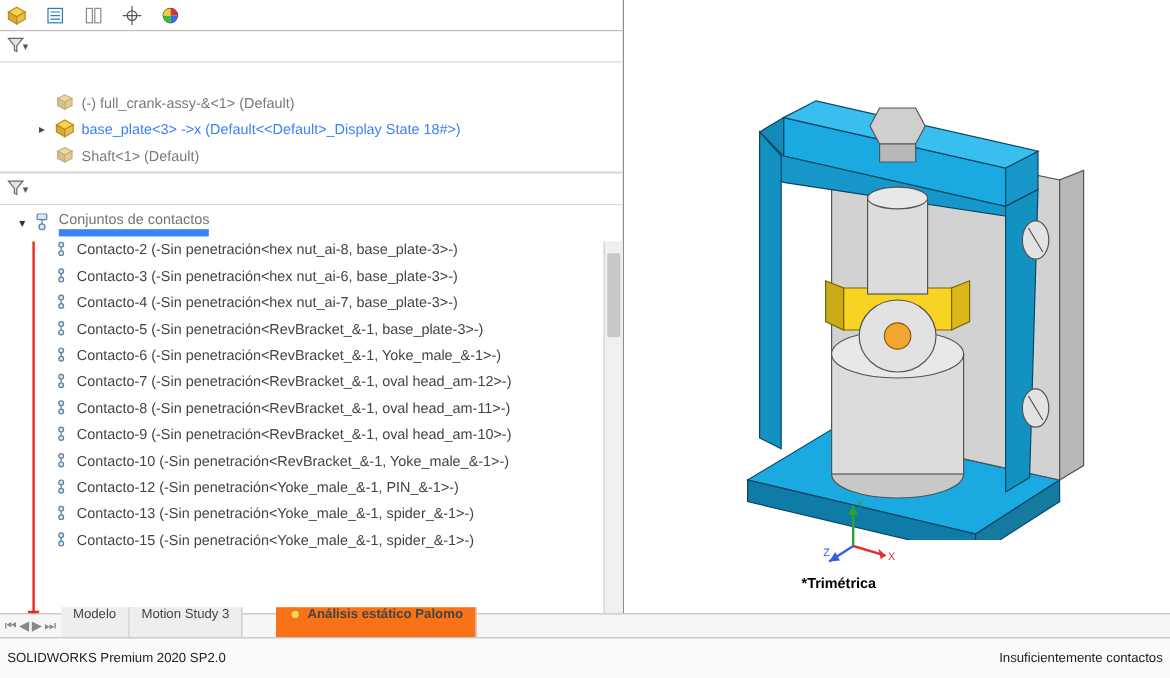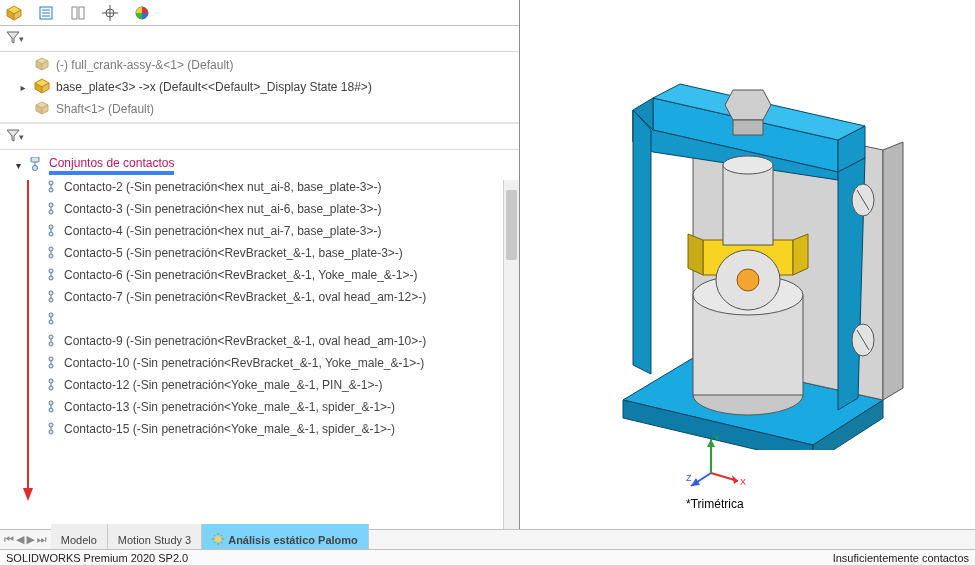--- a/index.html
+++ b/index.html
@@ -4,43 +4,43 @@
 <style>
 * { box-sizing: border-box; margin: 0; padding: 0; font-family: "Segoe UI", Tahoma, sans-serif; }
 body { width: 975px; height: 565px; display: flex; flex-direction: column; background: #fff; overflow: hidden; font-size: 12px; }
 .main-area { display: flex; flex: 1; overflow: hidden; }
 .left-panel { width: 520px; display: flex; flex-direction: column; border-right: 1px solid #8d8d8d; }
 .right-panel { flex: 1; position: relative; background: #fff; }
 .tab-strip { width: 100%; height: 26px; border-bottom: 1px solid #c0c0c0; display: flex; align-items: center; padding: 0 4px; gap: 12px; }
 .tab-icon { width: 20px; height: 20px; display: flex; align-items: center; justify-content: center; }
 .filter-row { height: 26px; display: flex; align-items: center; padding: 0 6px; border-bottom: 1px solid #d8d8d8; }
 .funnel { width: 14px; height: 14px; }
-.component-list { padding: 2px 4px; font-size: 12px; color: #7a7a7a; }
+.component-list { padding: 2px 16px; font-size: 12px; color: #7a7a7a; margin-top: 21px; }
 .component-row { display: flex; align-items: center; height: 22px; padding-left: 14px; gap: 6px; cursor: pointer; }
 .component-row.active { color: #222; }
 .arrowhead { width: 10px; text-align: center; font-size: 10px; color: #4a4a4a; }
 .divider { height: 2px; background: #c0c0c0; border-top: 1px solid #e4e4e4; border-bottom: 1px solid #e4e4e4; }
 .study-section { flex: 1; display: flex; flex-direction: column; overflow: hidden; position: relative; }
 .study-scroll { position: absolute; right: 0; top: 30px; bottom: 0; width: 16px; background: #f0f0f0; border-left: 1px solid #d0d0d0; }
 .scroll-thumb { position: absolute; left: 2px; right: 2px; top: 10px; height: 70px; background: #c8c8c8; border-radius: 2px; }
 .study-tree { padding: 4px 18px 0 34px; color: #333; overflow: hidden; position: relative; }
 .study-header { display: flex; align-items: center; gap: 6px; height: 22px; margin-left: -18px; }
-.study-header .label { color: #be185d; font-weight: 400; border-bottom: 4px solid #3b82f6; padding-bottom: 1px; }
+.study-header .label { color: #737373; font-weight: 400; border-bottom: 6px solid #3b82f6; padding-bottom: 1px; }
 .tri { font-size: 10px; color: #333; }
 .contact-list { margin-left: 10px; }
 .contact-row { display: flex; align-items: center; gap: 6px; height: 22px; color: #444; white-space: nowrap; }
 .contact-row .txt { overflow: hidden; text-overflow: ellipsis; font-size: 12px; }
 .small-contact-icon { width: 14px; height: 14px; flex-shrink: 0; }
 .arrow-line { position: absolute; left: 22px; top: 30px; bottom: 0; width: 12px; pointer-events: none; }
 .bottom-tabs { height: 20px; background: #f6f6f6; border-top: 1px solid #c0c0c0; display: flex; align-items: center; font-size: 11px; }
 .bt-nav { display: flex; align-items: center; padding: 0 4px; gap: 2px; color: #888; }
-.bt-tab { height: 32px; padding: 0 10px; display: flex; align-items: center; border-right: 1px solid #c8c8c8; background: #eee; cursor: pointer; color: #444; }
-.bt-tab.active { background: #7dd3fc; font-weight: 700; }
-.status-bar { height: 16px; border-top: 1px solid #c0c0c0; background: #fafafa; display: flex; align-items: center; justify-content: space-between; padding: 0 6px; font-size: 11px; color: #222; }
-.viewport-label { position: absolute; bottom: 18px; left: 166px; font-weight: 400; font-size: 12px; }
+.bt-tab { height: 32px; padding: 0 10px; display: flex; align-items: flex-start; border-right: 1px solid #c8c8c8; background: #eee; cursor: pointer; color: #444; }
+.bt-tab.active { background: #f97316; font-weight: 700; margin-left: 28px; }
+.status-bar { height: 34px; border-top: 1px solid #c0c0c0; background: #fafafa; display: flex; align-items: center; justify-content: space-between; padding: 0 6px; font-size: 11px; color: #222; }
+.viewport-label { position: absolute; bottom: 18px; left: 148px; font-weight: 700; font-size: 12px; }
 .viewport-model { position: absolute; top: 50px; left: 50%; transform: translateX(-50%); }
 .axis-triad { position: absolute; bottom: 38px; left: 166px; }
 .cube-ico { width: 16px; height: 16px; }
 </style>
 </head>
 <body>
 
 <div class="main-area">
   <div class="left-panel">
 
@@ -107,21 +107,21 @@
       </div>
       <div class="component-row active">
         <span class="arrowhead">▸</span>
         <span>
           <svg class="cube-ico" viewBox="0 0 16 16">
               <polygon points="8,1 15,5 8,9 1,5" fill="#f7d358" stroke="#c28b0f"></polygon>
               <polygon points="1,5 8,9 8,15 1,11" fill="#d6a93a" stroke="#c28b0f"></polygon>
               <polygon points="15,5 15,11 8,15 8,9" fill="#e6be62" stroke="#c28b0f"></polygon>
             </svg>
         </span>
-        <span style="color:#404040;">base_plate&lt;3&gt; -&gt;x (Default&lt;&lt;Default&gt;_Display State 18#&gt;)</span>
+        <span style="color:#3b82f6;">base_plate&lt;3&gt; -&gt;x (Default&lt;&lt;Default&gt;_Display State 18#&gt;)</span>
       </div>
       <div class="component-row">
         <span class="arrowhead"></span>
         <span>
           <svg class="cube-ico" viewBox="0 0 16 16">
               <polygon points="8,2 14,5 8,8 2,5" fill="#ead9a3" stroke="#c6b07a"></polygon>
               <polygon points="2,5 8,8 8,14 2,11" fill="#d4c28e" stroke="#c6b07a"></polygon>
               <polygon points="14,5 14,11 8,14 8,8" fill="#e0cd96" stroke="#c6b07a"></polygon>
             </svg>
         </span>
@@ -211,20 +211,21 @@
                   <circle cx="7" cy="11" r="2" fill="#d8e6f2" stroke="#5a7fa0"></circle>
                 </svg></span>
               <span class="txt">Contacto-7 (-Sin penetración&lt;RevBracket_&amp;-1, oval head_am-12&gt;-)</span>
             </div>
             <div class="contact-row">
               <span><svg class="small-contact-icon" viewBox="0 0 14 14">
                   <circle cx="7" cy="4" r="2" fill="#d8e6f2" stroke="#5a7fa0"></circle>
                   <line x1="7" y1="6" x2="7" y2="9" stroke="#5a7fa0"></line>
                   <circle cx="7" cy="11" r="2" fill="#d8e6f2" stroke="#5a7fa0"></circle>
                 </svg></span>
+              <span class="txt">Contacto-8 (-Sin penetración&lt;RevBracket_&amp;-1, oval head_am-11&gt;-)</span>
             </div>
             <div class="contact-row">
               <span><svg class="small-contact-icon" viewBox="0 0 14 14">
                   <circle cx="7" cy="4" r="2" fill="#d8e6f2" stroke="#5a7fa0"></circle>
                   <line x1="7" y1="6" x2="7" y2="9" stroke="#5a7fa0"></line>
                   <circle cx="7" cy="11" r="2" fill="#d8e6f2" stroke="#5a7fa0"></circle>
                 </svg></span>
               <span class="txt">Contacto-9 (-Sin penetración&lt;RevBracket_&amp;-1, oval head_am-10&gt;-)</span>
             </div>
             <div class="contact-row">

